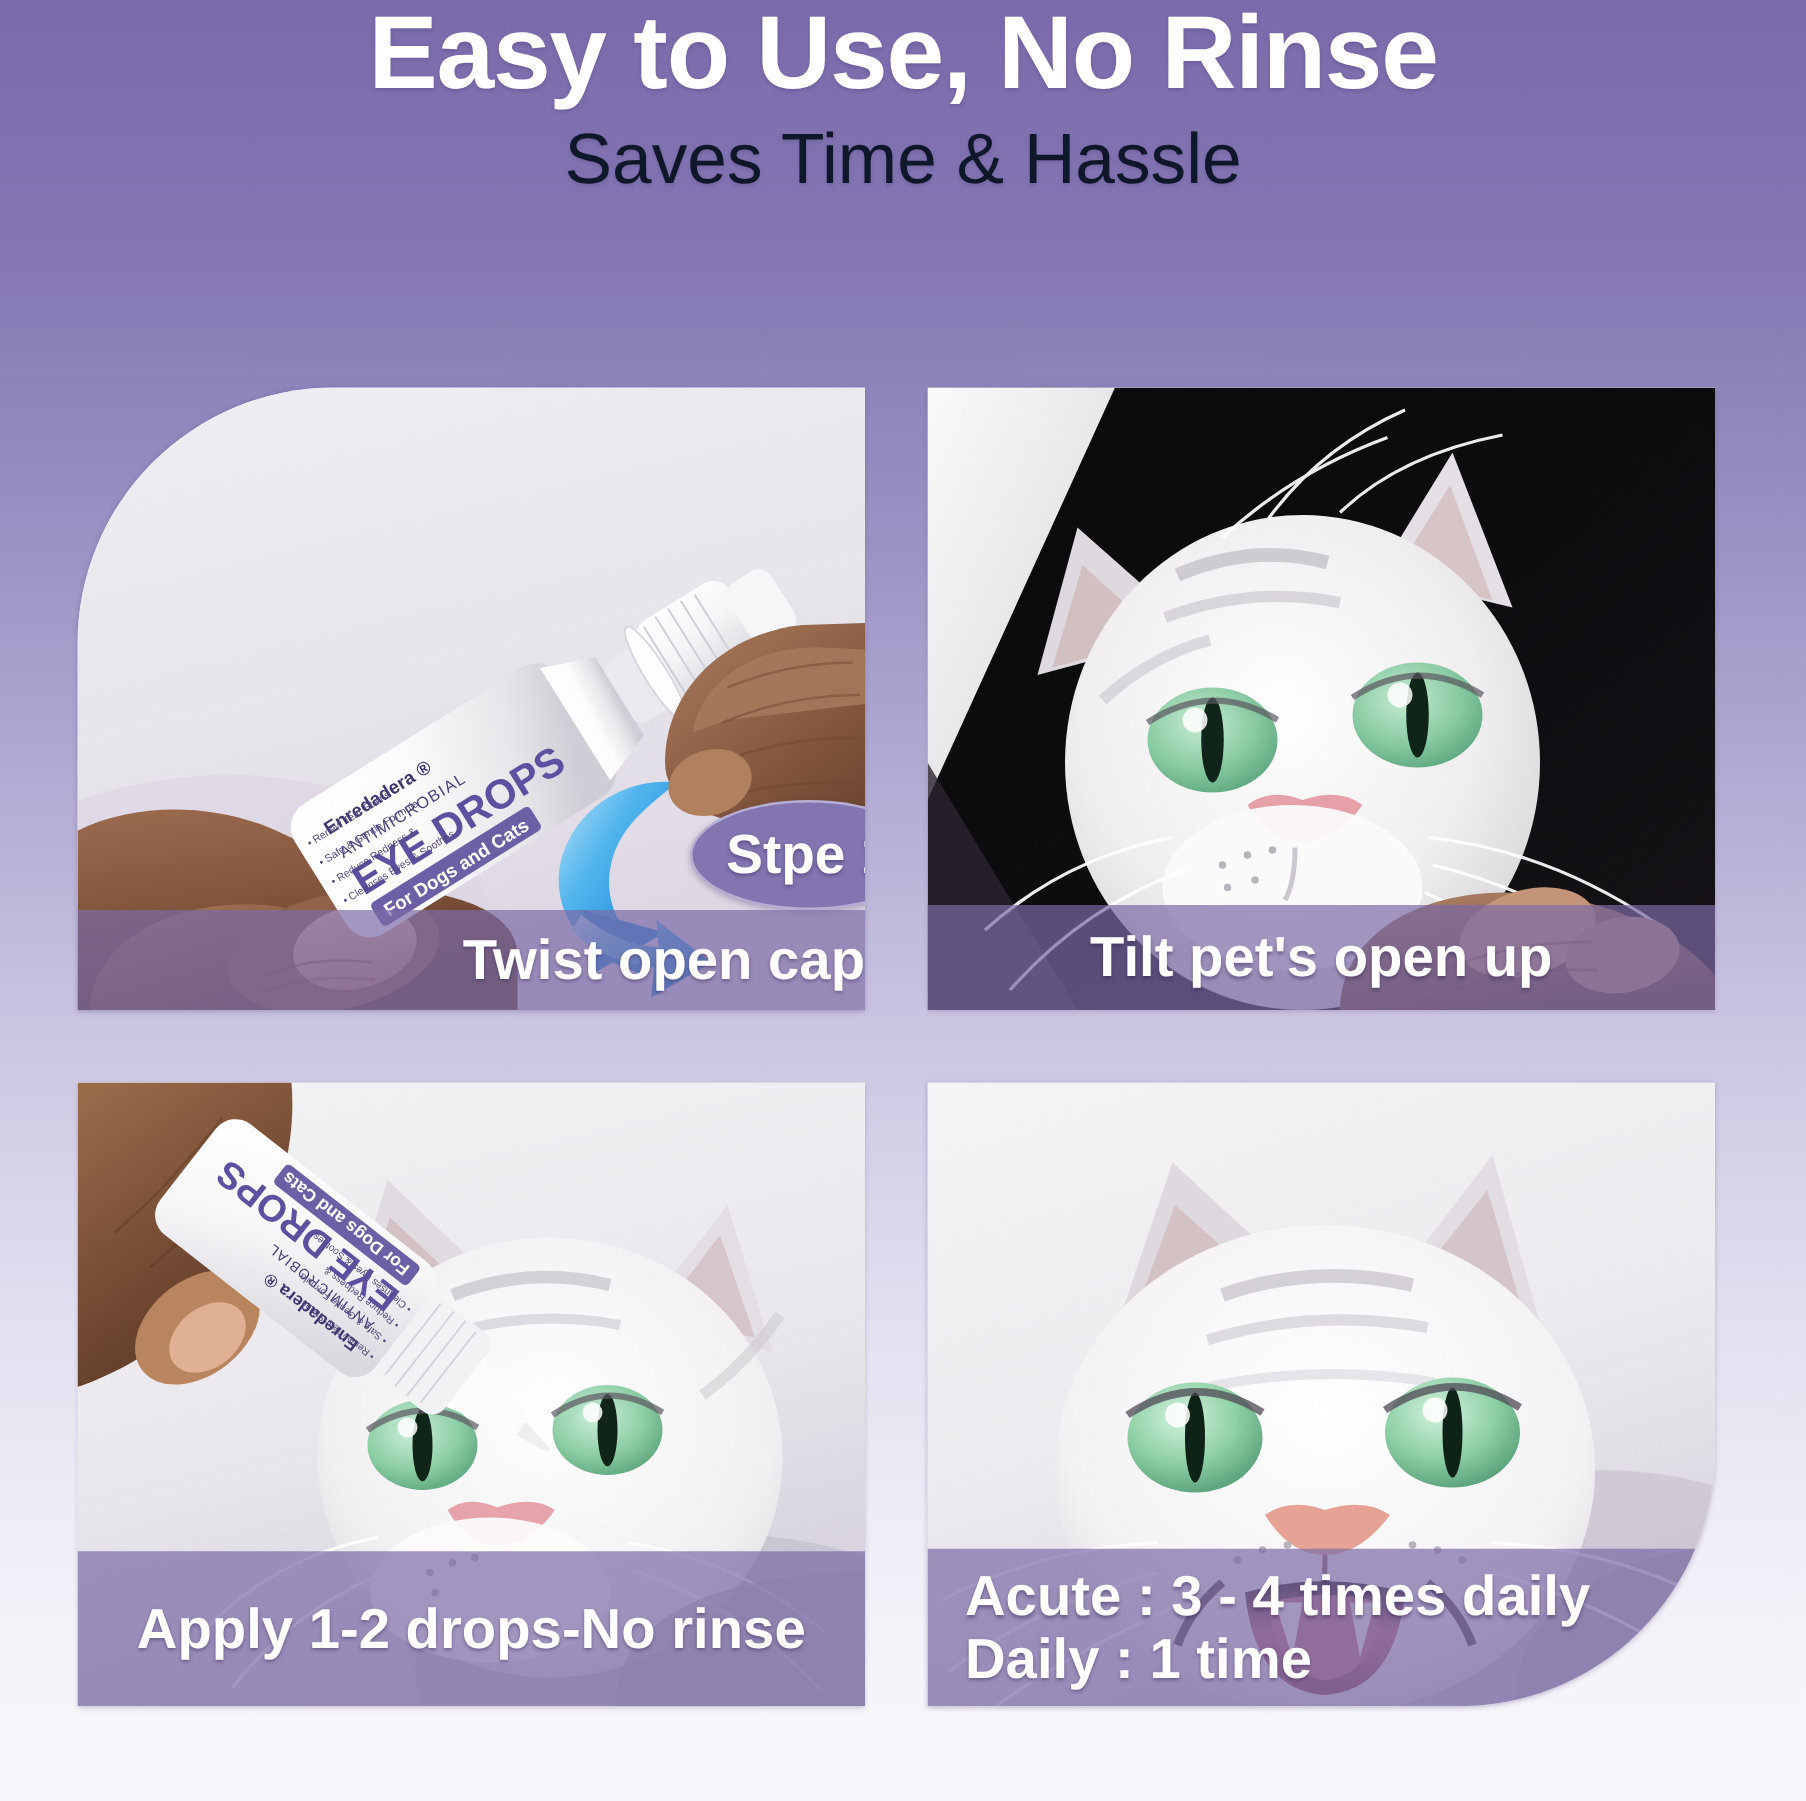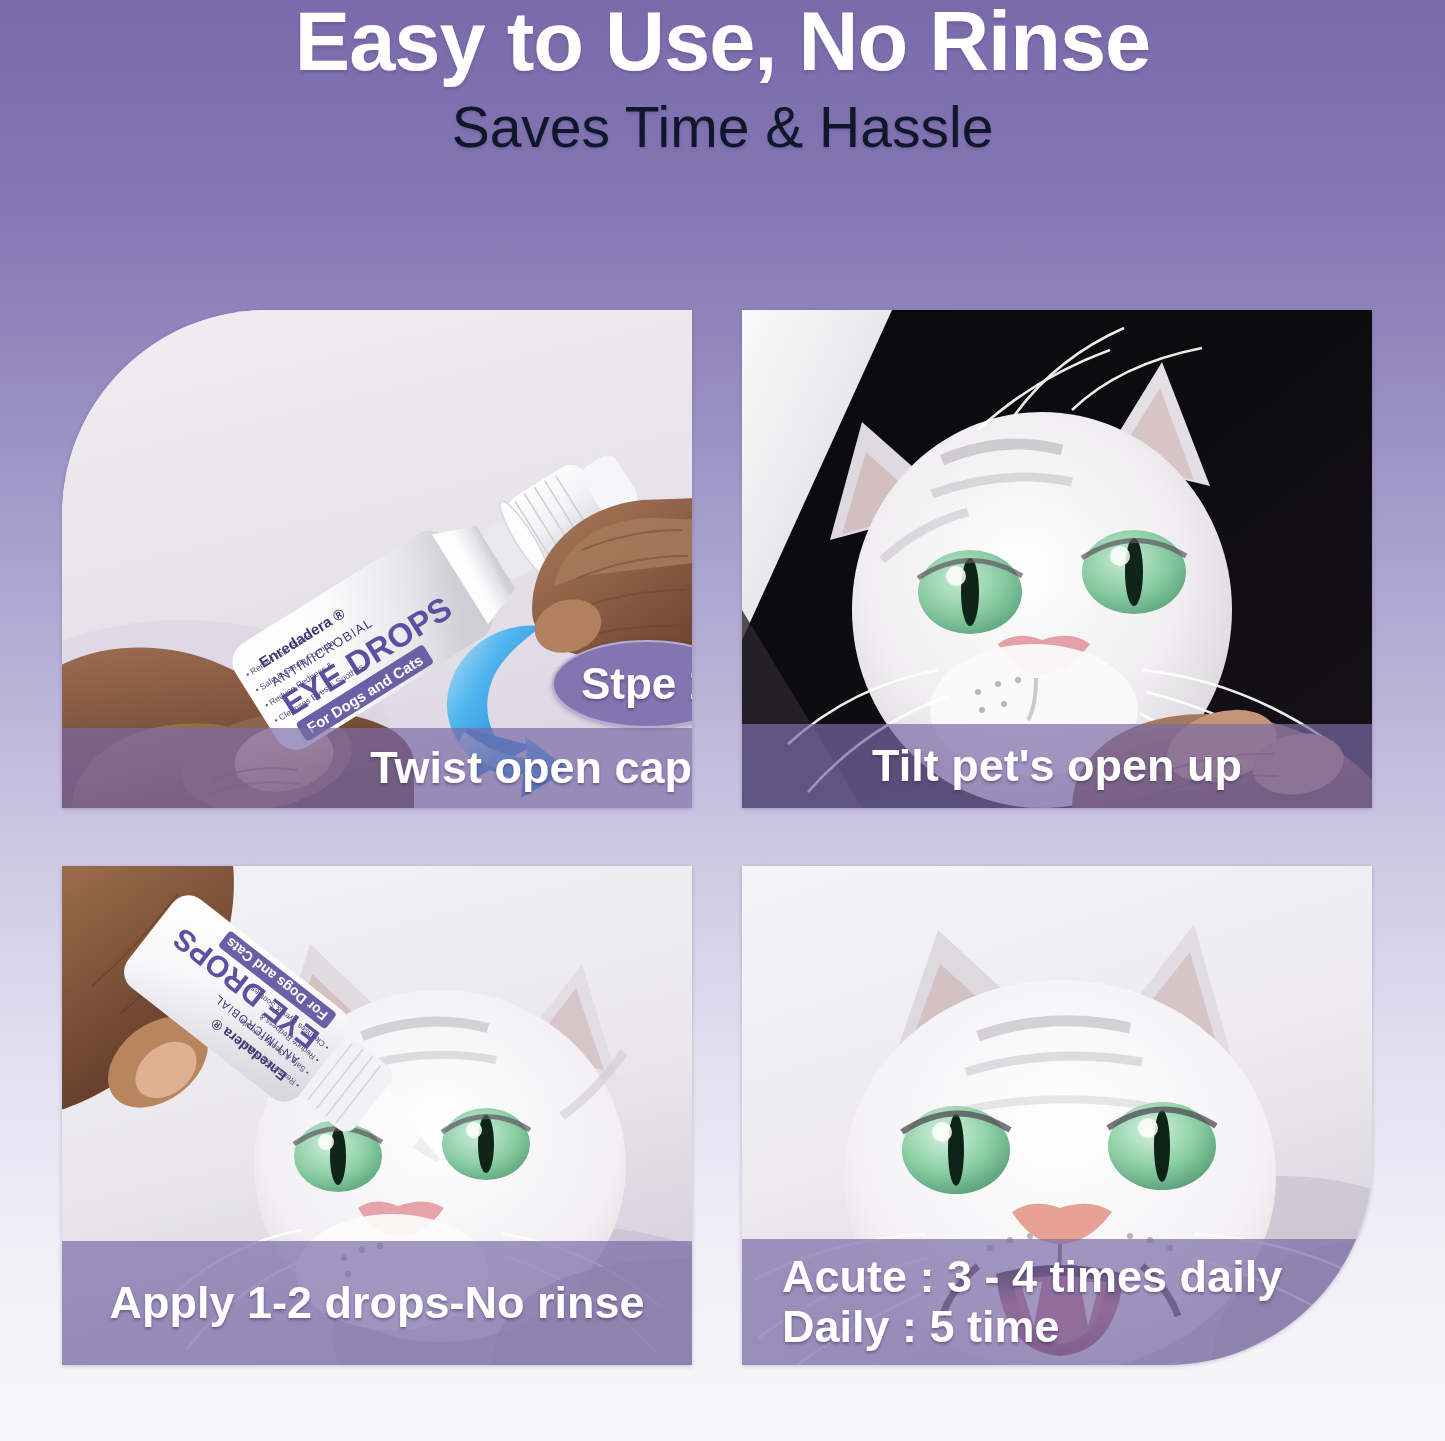--- a/index.html
+++ b/index.html
@@ -39,21 +39,21 @@
     background:rgba(123,107,166,.70);
     display:flex;align-items:center;
     color:#fff;font-size:45px;font-weight:bold;
     text-shadow:0 2px 3px rgba(50,35,85,.45);
     box-sizing:border-box;
   }
   #cap1{height:80px;justify-content:flex-end;padding-left:12px;}
   #cap2{height:84px;justify-content:center;}
   #cap3{height:124px;justify-content:center;margin-top:44px;}
   #cap4{height:126px;flex-direction:column;align-items:flex-start;
-        justify-content:center;padding-left:40px;line-height:1.12;}
+        justify-content:center;padding-left:30px;line-height:1.12;}
   #cap4 .line{white-space:nowrap;}
 
   
   .badge{
     position:absolute;
     width:186px;height:84px;border-radius:50%;
     background:#8275b0;border:2px solid rgba(225,220,240,.55);
     display:flex;align-items:center;justify-content:center;
     color:#fff;font-size:44px;font-weight:bold;
     text-shadow:0 2px 3px rgba(45,30,80,.45);
@@ -488,15 +488,15 @@
       <path d="M452,368 q98,6 172,46"></path>
       <path d="M452,392 q96,26 168,80"></path>
       <path d="M184,368 q-98,6 -172,46"></path>
       <path d="M184,392 q-96,26 -168,80"></path>
       <path d="M196,420 q-84,38 -140,78"></path>
     </g>
   </svg>
 
   <div class="caption" id="cap4">
     <span class="line">Acute : 3 - 4 times daily</span>
-    <span class="line">Daily : 5 time</span>
+    <span class="line">Daily : 1 time</span>
   </div>
 </div>
 
 </body></html>

